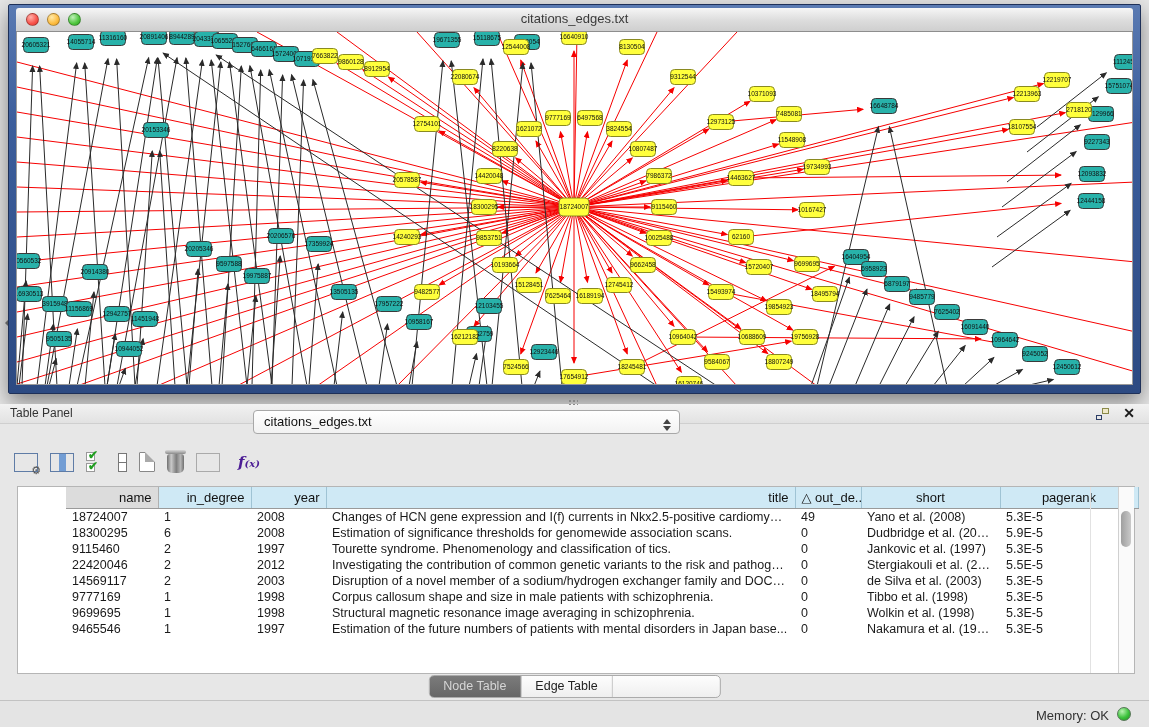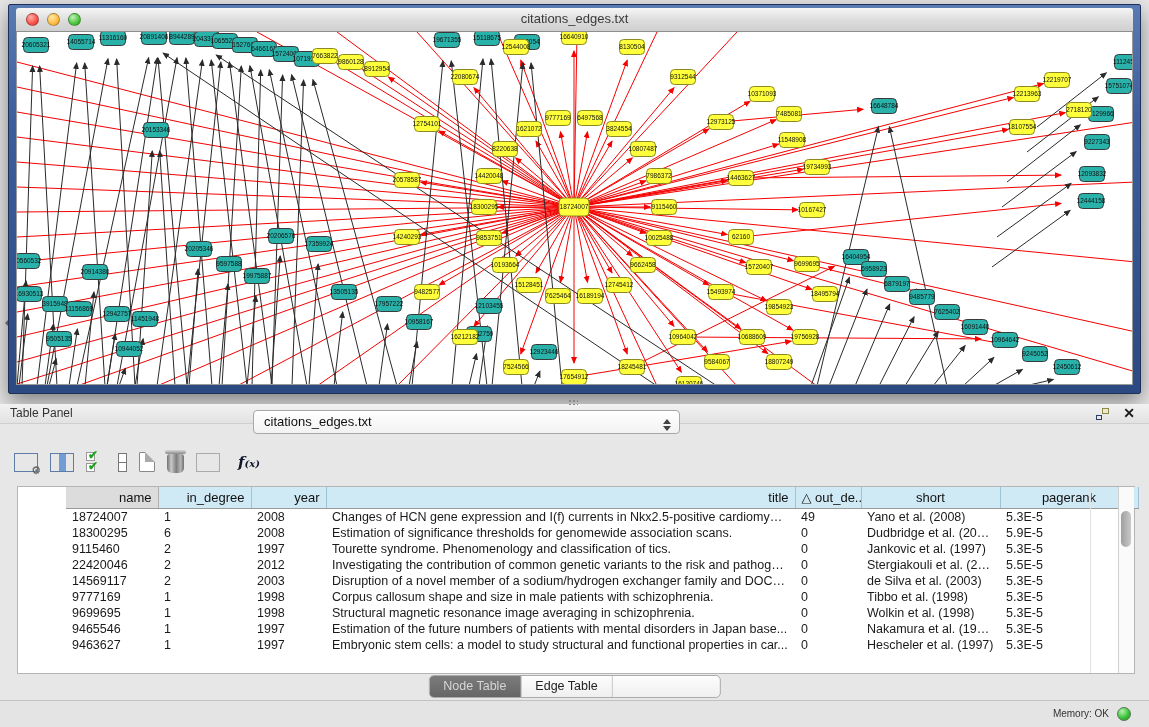--- a/index.html
+++ b/index.html
@@ -47,21 +47,21 @@
   .ic-checks span:nth-child(2){top:11px;}
   .ic-checks em{position:absolute;left:2px;top:-4px;font-style:normal;color:#1f9e1f;font-size:12px;font-weight:bold;}
   .ic-checks em:nth-child(4){top:7px;}
   .ic-domino{width:9px;height:19px;box-sizing:border-box;border:1px solid #777;background:#fff;}
   .ic-domino:after{content:"";position:absolute;left:0;right:0;top:8px;height:1px;background:#777;}
   .ic-page{width:16px;height:20px;box-sizing:border-box;border:1px solid #888;background:#fff;border-radius:1px;}
   .ic-page:after{content:"";position:absolute;right:-1px;top:-1px;border:5px solid #e7e7e7;border-left-color:#aaa;border-bottom-color:#aaa;}
   .ic-trash{width:17px;height:19px;margin-top:3px;border-radius:3px 3px 5px 5px;background:
      linear-gradient(90deg,#6f6f6f,#c9c9c9 25%,#7e7e7e 55%,#b5b5b5 80%,#6f6f6f);}
   .ic-trash:before{content:"";position:absolute;left:-2px;top:-4px;width:21px;height:4px;border-radius:2px;background:linear-gradient(#d8d8d8,#8a8a8a);}
-  .ic-fx{font-family:"DejaVu Serif","Liberation Serif",serif;font-style:italic;font-weight:bold;font-size:15px;color:#0f172a;margin-left:6px;}
+  .ic-fx{font-family:"DejaVu Serif","Liberation Serif",serif;font-style:italic;font-weight:bold;font-size:15px;color:#4c1d95;margin-left:6px;}
   .ic-fx small{font-size:10px;font-weight:bold;}
   .tbl-select{position:absolute;left:253px;top:6px;width:427px;height:24px;box-sizing:border-box;
      background:linear-gradient(#ffffff,#f2f2f2);border:1px solid #a8a8a8;border-radius:4px;
      font-size:13px;color:#111;line-height:22px;padding-left:10px;}
   .tbl-select .arrows{position:absolute;right:7px;top:4px;width:9px;}
   .tbl-select .arrows i{display:block;width:0;height:0;border:4px solid transparent;}
   .tbl-select .arrows i.up{border-bottom:5px solid #444;margin-bottom:2px;}
   .tbl-select .arrows i.dn{border-top:5px solid #444;}
   
   .tbl-wrap{position:absolute;left:17px;top:82px;width:1118px;height:188px;background:#fff;
@@ -77,21 +77,21 @@
   .vthumb{position:absolute;left:2px;top:24px;width:10px;height:36px;border-radius:5px;background:linear-gradient(90deg,#9f9f9f,#c9c9c9);}
   .colline{position:absolute;left:1072px;top:0;bottom:0;width:1px;background:#e2e2e2;}
   
   .tabs{position:absolute;left:50%;top:271px;transform:translateX(-50%);display:flex;height:21px;
      border:1px solid #ababab;border-radius:5px;overflow:hidden;background:linear-gradient(#fdfdfd,#efefef);}
   .tab{padding:0 14px;font-size:12.5px;line-height:20px;color:#222;border-right:1px solid #c6c6c6;}
   .tab:last-child{border-right:none;margin-top:20px;}
   .tab.active{background:linear-gradient(#7b7b7b,#666666);color:#d6d6d6;}
   
   .statusbar{position:absolute;left:0;bottom:0;width:1149px;height:27px;background:#e4e4e4;border-top:1px solid #c2c2c2;box-sizing:border-box;}
-  .mem-label{position:absolute;right:40px;top:7px;font-size:10px;color:#333;}
+  .mem-label{position:absolute;right:40px;top:7px;font-size:13px;color:#333;}
   .mem-dot{position:absolute;right:18px;top:6px;width:14px;height:14px;border-radius:50%;
      background:radial-gradient(circle at 35% 28%,#b8f2b0,#3cc23c 55%,#1f8d1f);border:1px solid #557755;box-sizing:border-box;}
   
   .er{stroke:#f60000;stroke-width:1;} .ek{stroke:#2a2a2a;stroke-width:1;}
   .nlabel{font-family:"Liberation Sans",sans-serif;font-size:6.5px;fill:#111;text-anchor:middle;}
 </style>
 </head>
 <body>
 
 <div class="side-grip"></div>
@@ -852,29 +852,20 @@
           </tr>
           <tr>
             <td class="la">9465546</td>
             <td class="la">1</td>
             <td class="la">1997</td>
             <td class="la">Estimation of the future numbers of patients with mental disorders in Japan base...</td>
             <td class="la">0</td>
             <td class="la">Nakamura et al. (1997)</td>
             <td class="la">5.3E-5</td>
           </tr>
-          <tr>
-            <td class="la">9463627</td>
-            <td class="la">1</td>
-            <td class="la">1997</td>
-            <td class="la">Embryonic stem cells: a model to study structural and functional properties in car...</td>
-            <td class="la">0</td>
-            <td class="la">Hescheler et al. (1997)</td>
-            <td class="la">5.3E-5</td>
-          </tr>
         </tbody>
     </table>
     <div class="colline"></div>
     <div class="vscroll">
       <div class="vthumb"></div>
     </div>
   </div>
 
   <div class="tabs" id="tabs">
       <span class="tab active">Node Table</span>

